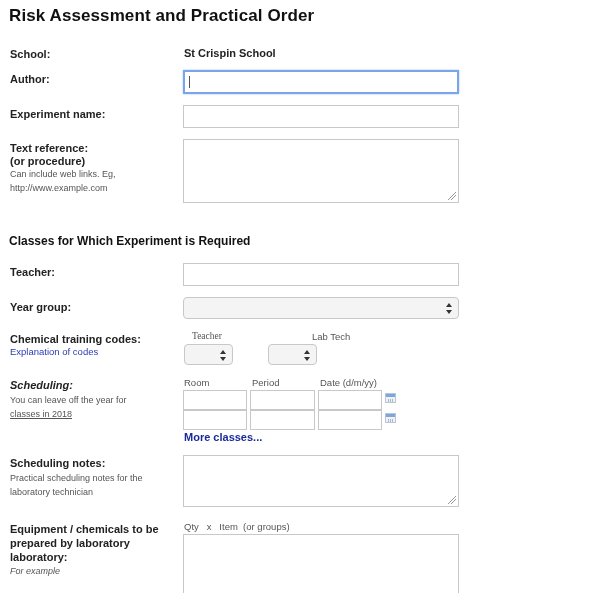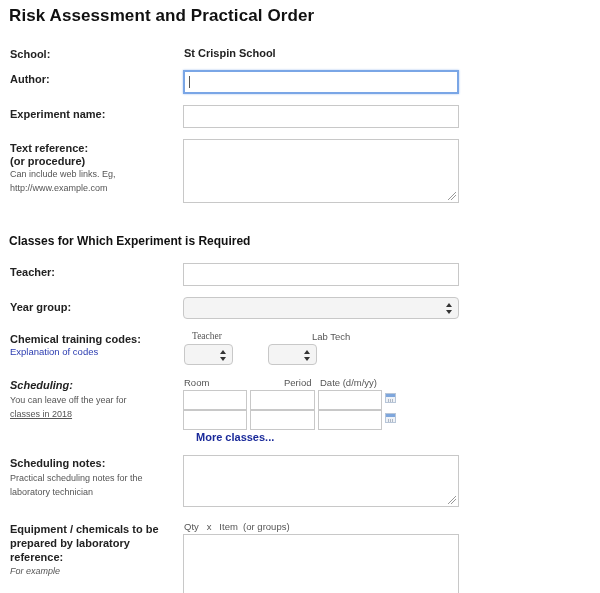--- a/index.html
+++ b/index.html
@@ -42,21 +42,21 @@
     content: ""; position: absolute; left: 0; width: 0; height: 0;
     border-left: 3px solid transparent; border-right: 3px solid transparent;
   }
   .arrows::before { top: 0; border-bottom: 4px solid #333; }
   .arrows::after { bottom: 0; border-top: 4px solid #333; }
   .section-h {
     position: absolute; left: 9px; font-size: 12px; font-weight: bold; color: #111;
   }
   .colhdr { position: absolute; font-size: 9.5px; color: #555; }
   .link-small { position: absolute; left: 10px; font-size: 9.5px; color: #2a3bb0; cursor: pointer; }
-  .link-bold { position: absolute; font-size: 11px; font-weight: bold; color: #1a2a9a; cursor: pointer; margin-left: 12px; }
+  .link-bold { position: absolute; font-size: 11px; font-weight: bold; color: #1a2a9a; cursor: pointer; }
   .cal {
     position: absolute; width: 11px; height: 10px; border: 1px solid #b8c6d8; background: #eef2f7;
   }
   .cal::before {
     content: ""; position: absolute; left: 0; top: 0; right: 0; height: 3px; background: #7ea6dc;
   }
   .cal::after {
     content: ""; position: absolute; left: 2px; top: 5px; width: 6px; height: 3px;
     background: repeating-linear-gradient(90deg, #b0b8c4 0 1px, transparent 1px 2px);
   }
@@ -104,21 +104,21 @@
 </div>
 <div class="select" style="left:268px; top:344px; width:49px; height:21px;">
   <span class="arrows"></span>
 </div>
 
 <div class="lbl" style="top:378px;font-style:italic;">Scheduling:</div>
 <div class="sub" style="top:393px;">You can leave off the year for</div>
 <div class="sub" style="top:407px;text-decoration:underline;">classes in 2018</div>
 
 <div class="colhdr" style="left:184px; top:377px;">Room</div>
-<div class="colhdr" style="left:252px; top:377px;margin-left:32px;">Period</div>
+<div class="colhdr" style="left:252px; top:377px;">Period</div>
 <div class="colhdr" style="left:320px; top:377px;">Date (d/m/yy)</div>
 
 <div class="input" style="left:183px; top:390px; width:64px; height:20px;"></div>
 <div class="input" style="left:250px; top:390px; width:65px; height:20px;"></div>
 <div class="input" style="left:318px; top:390px; width:64px; height:20px;"></div>
 <span class="cal" style="left:385px; top:393px;"></span>
 
 <div class="input" style="left:183px; top:410px; width:64px; height:20px;"></div>
 <div class="input" style="left:250px; top:410px; width:65px; height:20px;"></div>
 <div class="input" style="left:318px; top:410px; width:64px; height:20px;"></div>
@@ -128,17 +128,17 @@
 
 <div class="lbl" style="top:456px;">Scheduling notes:</div>
 <div class="sub" style="top:471px;">Practical scheduling notes for the</div>
 <div class="sub" style="top:485px;">laboratory technician</div>
 <div class="textarea" style="left:183px; top:455px; width:276px; height:52px;">
   <span class="grip"></span>
 </div>
 
 <div class="lbl" style="top:522px;">Equipment / chemicals to be</div>
 <div class="lbl" style="top:536px;">prepared by laboratory</div>
-<div class="lbl" style="top:550px;">reference:</div>
+<div class="lbl" style="top:550px;">laboratory:</div>
 <div class="sub italic" style="top:564px;">For example</div>
 <div class="sub" style="top:598px;">10 groups of:</div>
 <div class="colhdr" style="left:184px; top:521px; white-space:pre;">Qty   x   Item  (or groups)</div>
 <div class="textarea" style="left:183px; top:534px; width:276px; height:70px;"></div>
 
 </body></html>

